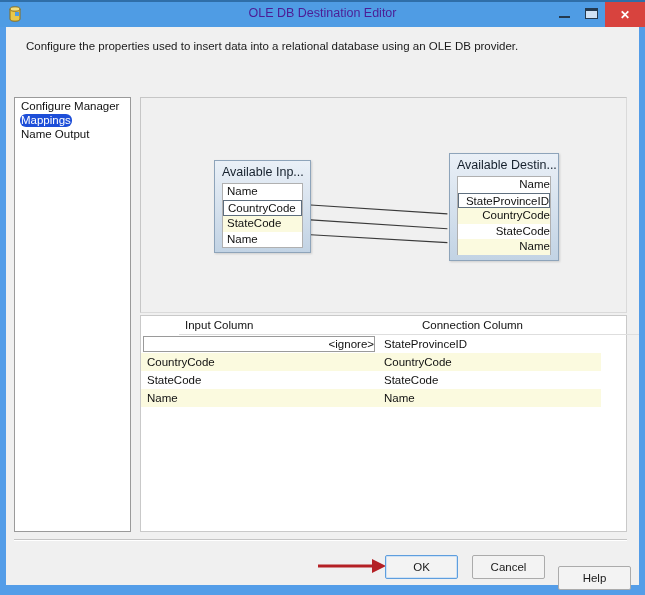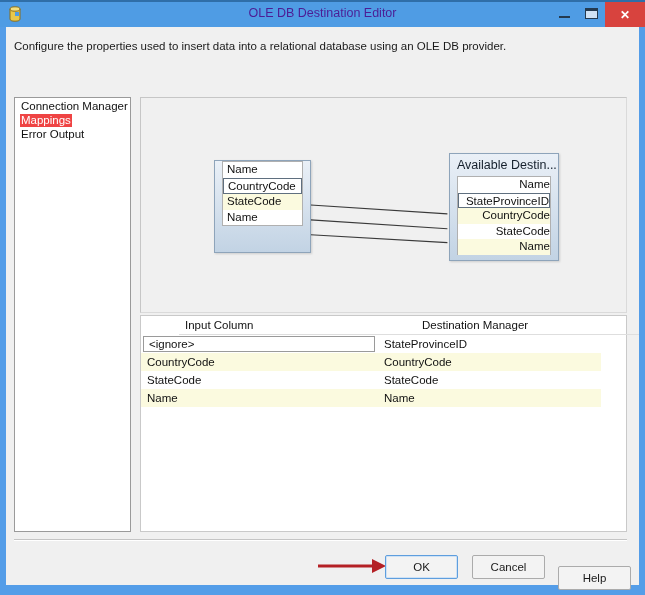--- a/index.html
+++ b/index.html
@@ -33,32 +33,32 @@
     width:40px; height:25px; background:#d8433e; color:#ffffff;
     display:flex; align-items:center; justify-content:center;
     font-size:12px; font-weight:bold;
   }
   
   .dialog-body {
     position:absolute; top:25px; left:6px; right:6px; bottom:10px;
     background:#f0f0f0;
   }
   .description {
-    position:absolute; left:8px; top:13px; right:8px;
+    position:absolute; left:20px; top:13px; right:8px;
     font-size:11.5px; color:#1a1a1a;
   }
   
   .sidebar {
     position:absolute; left:8px; top:70px; width:117px; height:435px;
     background:#ffffff; border:1px solid #9a9a9a;
     font-size:11.5px; color:#111; padding-top:2px;
   }
   .sidebar-item { padding:0 2px 1px 5px; line-height:13px; white-space:nowrap; }
   .sidebar-item span { display:inline-block; padding:0 1px; }
-  .sidebar-item.selected span { background:#ef4444; color:#ffffff; }
+  .sidebar-item.selected span { background:#1d4ed8; color:#ffffff;border-radius:6px; }
   
   .diagram {
     position:absolute; left:134px; top:70px; width:487px; height:216px;
     background:#f0f0f0; border:1px solid #dadada;
     border-top-color:#c6c6c6; border-left-color:#c6c6c6;
   }
   .conn-svg { position:absolute; left:0; top:0; width:100%; height:100%; }
   .map-box {
     position:absolute; border:1px solid #8ea4ba;
     background:linear-gradient(#eaf0f7, #c2d3e4);
@@ -81,21 +81,21 @@
   .box-row.hl { background:#fbfadf; }
   .box-row.focus { border:1px solid #5f6f7f; background:#ffffff; }
   
   .map-table {
     position:absolute; left:134px; top:288px; width:487px; height:217px;
     background:#ffffff; border:1px solid #c9c9c9; font-size:11.5px; color:#111;
   }
   .tbl-header { position:relative; height:19px; line-height:19px; border-bottom:1px solid #dedede; width:460px;margin-left:38px; }
   .tbl-header .h1 { position:absolute; left:6px; }
   .tbl-header .h2 { position:absolute; left:243px; }
-  .tbl-row { position:relative; height:18px; line-height:18px; width:460px; }
+  .tbl-row { position:relative; height:18px; line-height:18px; width:460px;text-align:right; }
   .tbl-row.hl { background:#fbfadf; }
   .tbl-row .c1 { position:absolute; left:6px; }
   .tbl-row .c2 { position:absolute; left:243px; }
   .tbl-row .c1.combo {
     left:2px; top:1px; width:232px; height:16px; line-height:14px;
     border:1px solid #9a9a9a; background:#ffffff; padding-left:5px;
   }
   
   .groove {
     position:absolute; left:8px; top:512px; width:613px; height:2px;
@@ -134,34 +134,35 @@
           <span>✕</span>
         </div>
     </div>
   </div>
 
   <div class="dialog-body">
 
     <div class="description">Configure the properties used to insert data into a relational database using an OLE DB provider.</div>
 
     <div class="sidebar">
-      <div class="sidebar-item"><span>Connection Manager</span></div>
+      <div class="sidebar-item"><span>Configure Manager</span></div>
       <div class="sidebar-item selected"><span>Mappings</span></div>
-      <div class="sidebar-item"><span>Error Output</span></div>
+      <div class="sidebar-item"><span>Name Output</span></div>
     </div>
 
     <div class="diagram">
 
       <svg class="conn-svg" viewBox="0 0 487 216">
         <line x1="170" y1="108" x2="308" y2="117" stroke="#3a3a3a" stroke-width="1.2"></line>
         <line x1="170" y1="123" x2="308" y2="132" stroke="#3a3a3a" stroke-width="1.2"></line>
         <line x1="170" y1="138" x2="308" y2="146" stroke="#3a3a3a" stroke-width="1.2"></line>
       </svg>
 
       <div class="map-box input-box">
+        <div class="box-title">Available Inp...</div>
         <div class="box-list">
           <div class="box-row">Name</div>
           <div class="box-row focus">CountryCode</div>
           <div class="box-row hl">StateCode</div>
           <div class="box-row">Name</div>
         </div>
       </div>
 
       <div class="map-box dest-box">
         <div class="box-title">Available Destin...</div>
@@ -171,21 +172,21 @@
           <div class="box-row hl">CountryCode</div>
           <div class="box-row">StateCode</div>
           <div class="box-row hl">Name</div>
         </div>
       </div>
     </div>
 
     <div class="map-table">
       <div class="tbl-header">
         <span class="h1">Input Column</span>
-        <span class="h2">Destination Manager</span>
+        <span class="h2">Connection Column</span>
       </div>
       <div class="tbl-row">
         <span class="c1 combo">&lt;ignore&gt;</span>
         <span class="c2">StateProvinceID</span>
       </div>
       <div class="tbl-row hl">
         <span class="c1">CountryCode</span>
         <span class="c2">CountryCode</span>
       </div>
       <div class="tbl-row">

